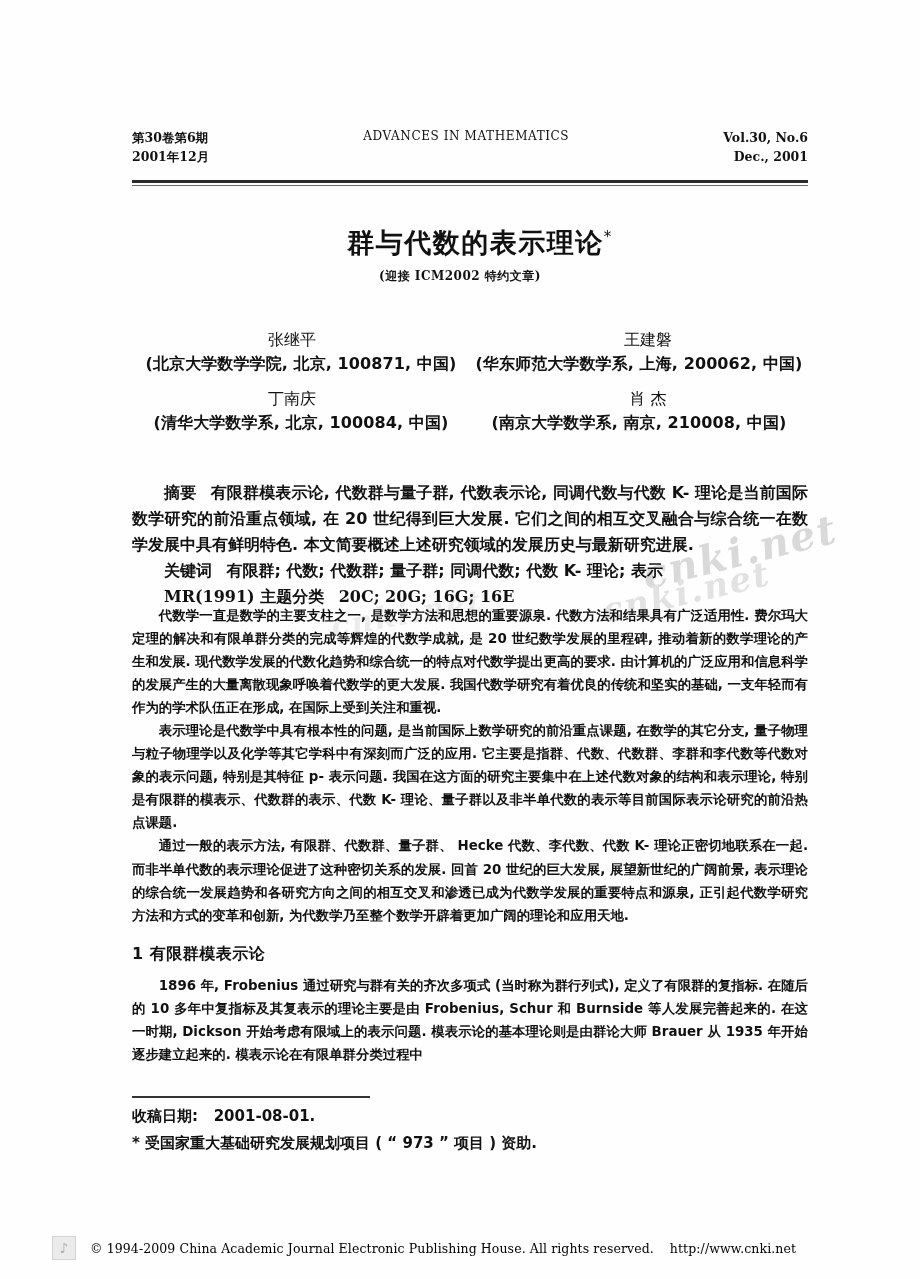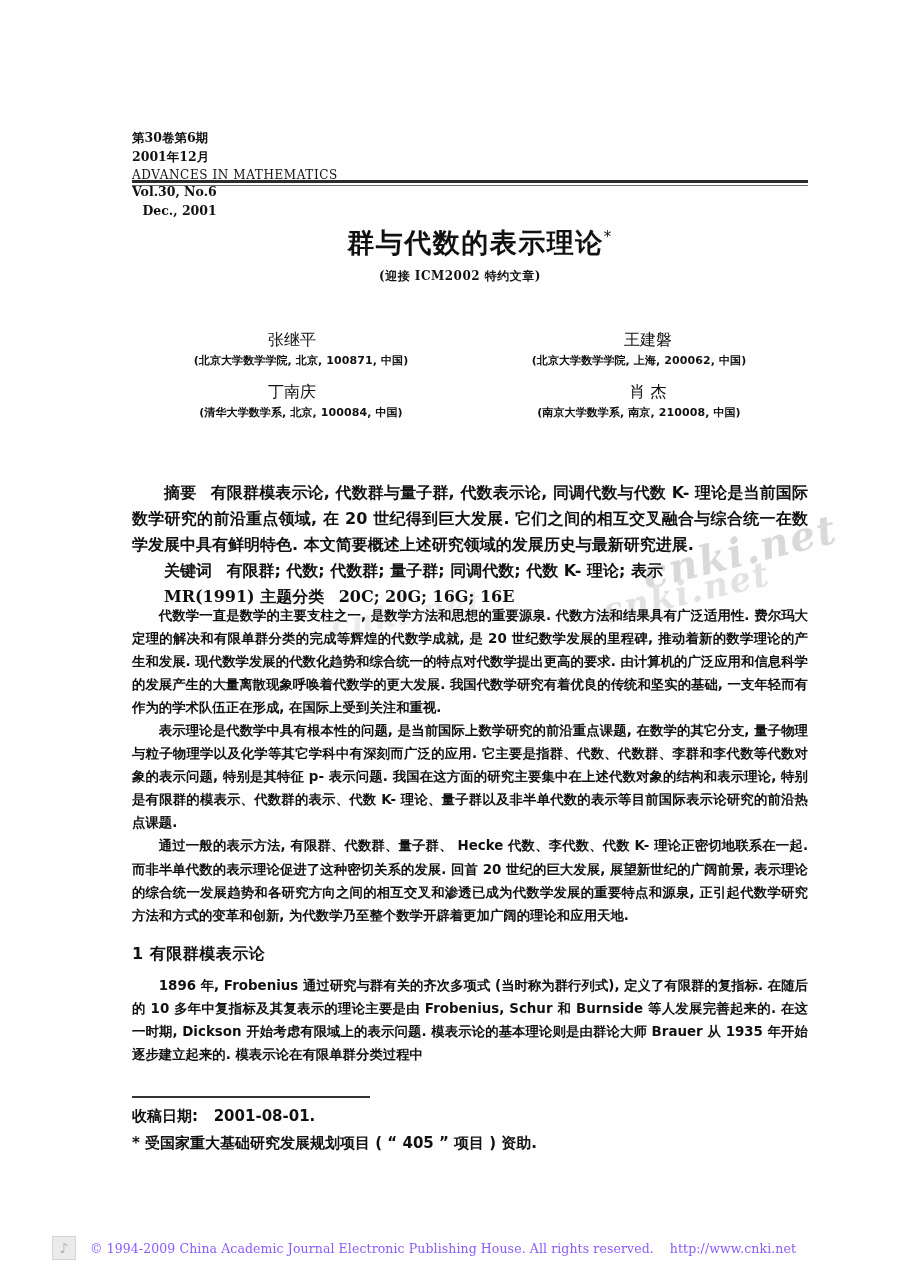--- a/index.html
+++ b/index.html
@@ -39,21 +39,20 @@
 
   
   .masthead {
     position: absolute;
     left: 132px;
     top: 128px;
     width: 676px;
     display: flex;
     align-items: flex-start;
     justify-content: space-between;
-    flex-direction: column;
   }
   .mast-left, .mast-right {
     font-family: "DejaVu Serif", "Liberation Serif", serif;
     font-size: 12.5px;
     line-height: 1.55;
     font-weight: 700;
   }
   .mast-left { text-align: left; }
   .mast-right { text-align: right; font-weight: 600; }
   .mast-center { text-align: center; margin-top: -2px; }
@@ -136,21 +135,21 @@
   }
   .affil-row {
     display: flex;
     justify-content: center;
     margin-bottom: 14px;
   }
   .affil-cell {
     width: 50%;
     text-align: center;
     font-family: "DejaVu Sans", "Liberation Sans", sans-serif;
-    font-size: 11px;
+    font-size: 16px;
     font-weight: 700;
     letter-spacing: 0.1px;
     line-height: 1.4;
   }
 
   
   .abstract-block {
     position: absolute;
     left: 132px;
     top: 480px;
@@ -240,21 +239,21 @@
     font-weight: 700;
     display: flex;
     align-items: center;
     justify-content: center;
     flex: none;
   }
   .cnki-text {
     font-family: "DejaVu Serif", "Liberation Serif", serif;
     font-size: 12.5px;
     letter-spacing: 0.1px;
-    color: #8b5cf6;
+    color: #000000;
     white-space: nowrap;
   }
   .cnki-url { margin-left: 16px; }
 </style>
 </head>
 <body>
 
 <div class="page">
 
   <div class="wm-script wm-a">cnki.net</div>
@@ -282,21 +281,21 @@
     <div class="art-subtitle">(迎接 ICM2002 特约文章)</div>
   </div>
 
   <div class="authors">
     <div class="author-row">
       <div class="author-cell">张继平</div>
       <div class="author-cell">王建磐</div>
     </div>
     <div class="affil-row">
       <div class="affil-cell">(北京大学数学学院, 北京, 100871, 中国)</div>
-      <div class="affil-cell">(北京大学数学学院, 上海, 200062, 中国)</div>
+      <div class="affil-cell">(华东师范大学数学系, 上海, 200062, 中国)</div>
     </div>
     <div class="author-row">
       <div class="author-cell">丁南庆</div>
       <div class="author-cell">肖 杰</div>
     </div>
     <div class="affil-row">
       <div class="affil-cell">(清华大学数学系, 北京, 100084, 中国)</div>
       <div class="affil-cell">(南京大学数学系, 南京, 210008, 中国)</div>
     </div>
   </div>
@@ -311,21 +310,21 @@
     <p>代数学一直是数学的主要支柱之一, 是数学方法和思想的重要源泉. 代数方法和结果具有广泛适用性. 费尔玛大定理的解决和有限单群分类的完成等辉煌的代数学成就, 是 20 世纪数学发展的里程碑, 推动着新的数学理论的产生和发展. 现代数学发展的代数化趋势和综合统一的特点对代数学提出更高的要求. 由计算机的广泛应用和信息科学的发展产生的大量离散现象呼唤着代数学的更大发展. 我国代数学研究有着优良的传统和坚实的基础, 一支年轻而有作为的学术队伍正在形成, 在国际上受到关注和重视.</p>
     <p>表示理论是代数学中具有根本性的问题, 是当前国际上数学研究的前沿重点课题, 在数学的其它分支, 量子物理与粒子物理学以及化学等其它学科中有深刻而广泛的应用. 它主要是指群、代数、代数群、李群和李代数等代数对象的表示问题, 特别是其特征 p- 表示问题. 我国在这方面的研究主要集中在上述代数对象的结构和表示理论, 特别是有限群的模表示、代数群的表示、代数 K- 理论、量子群以及非半单代数的表示等目前国际表示论研究的前沿热点课题.</p>
     <p>通过一般的表示方法, 有限群、代数群、量子群、 Hecke 代数、李代数、代数 K- 理论正密切地联系在一起. 而非半单代数的表示理论促进了这种密切关系的发展. 回首 20 世纪的巨大发展, 展望新世纪的广阔前景, 表示理论的综合统一发展趋势和各研究方向之间的相互交叉和渗透已成为代数学发展的重要特点和源泉, 正引起代数学研究方法和方式的变革和创新, 为代数学乃至整个数学开辟着更加广阔的理论和应用天地.</p>
     <p class="sec-head">1 有限群模表示论</p>
     <p>1896 年, Frobenius 通过研究与群有关的齐次多项式 (当时称为群行列式), 定义了有限群的复指标. 在随后的 10 多年中复指标及其复表示的理论主要是由 Frobenius, Schur 和 Burnside 等人发展完善起来的. 在这一时期, Dickson 开始考虑有限域上的表示问题. 模表示论的基本理论则是由群论大师 Brauer 从 1935 年开始逐步建立起来的. 模表示论在有限单群分类过程中</p>
   </div>
 
   <div class="fn-rule"></div>
   <div class="footnotes">
     <p><span>收稿日期:</span>&nbsp;&nbsp;&nbsp;<span>2001-08-01.</span></p>
-    <p>* 受国家重大基础研究发展规划项目 ( “ 405 ” 项目 ) 资助.</p>
+    <p>* 受国家重大基础研究发展规划项目 ( “ 973 ” 项目 ) 资助.</p>
   </div>
 
   <div class="cnki-footer">
     <div class="cnki-logo">♪</div>
     <div class="cnki-text"><span>© 1994-2009 China Academic Journal Electronic Publishing House. All rights reserved.</span><span class="cnki-url">http://www.cnki.net</span></div>
   </div>
 
 </div>
 
 </body></html>

